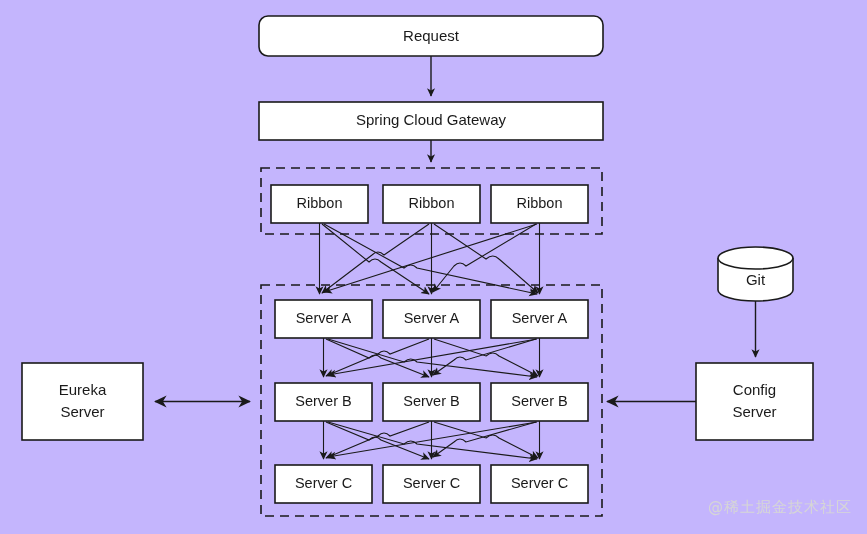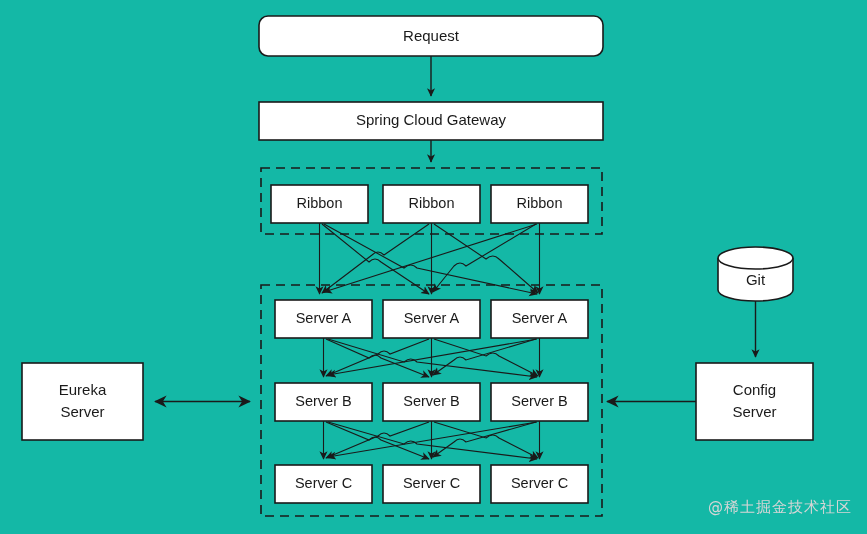--- a/index.html
+++ b/index.html
@@ -10,21 +10,21 @@
   body {
     width: 867px;
     height: 534px;
     overflow: hidden;
     font-family: "Liberation Sans", sans-serif;
   }
   #diagram-root {
     position: relative;
     width: 867px;
     height: 534px;
-    background: #14b8a6;
+    background: #c4b5fd;
   }
   svg.diagram {
     display: block;
     width: 867px;
     height: 534px;
   }
   .node-box {
     fill: #ffffff;
     stroke: #1a1a1a;
     stroke-width: 1.6;

